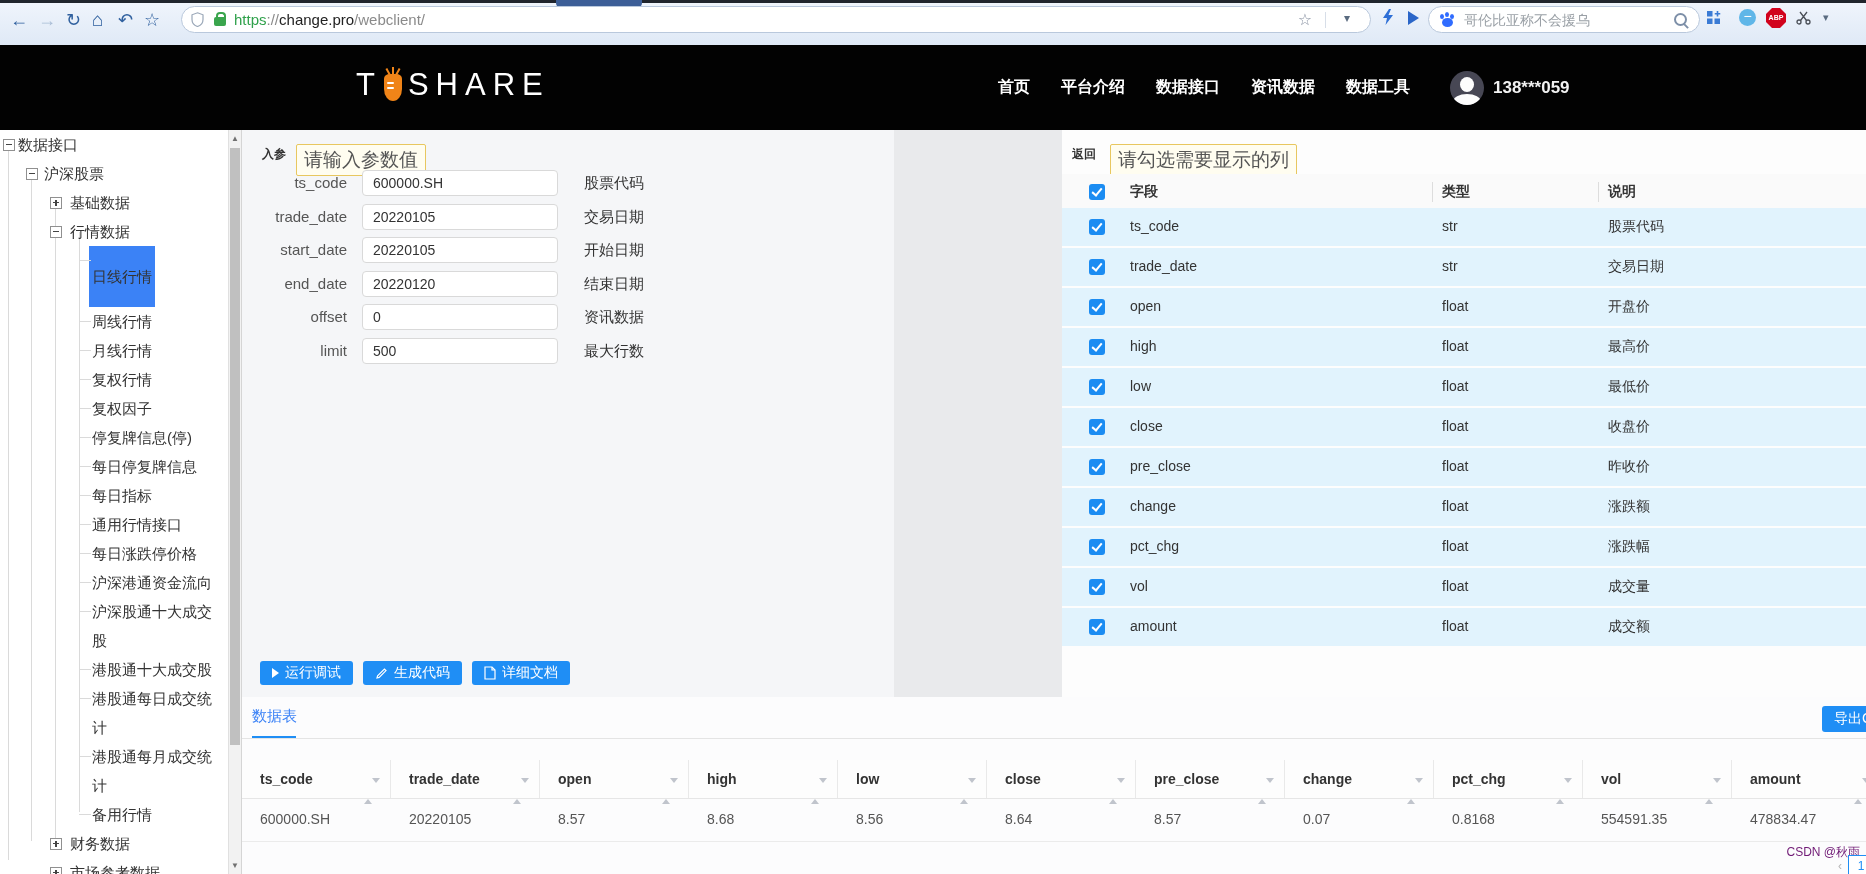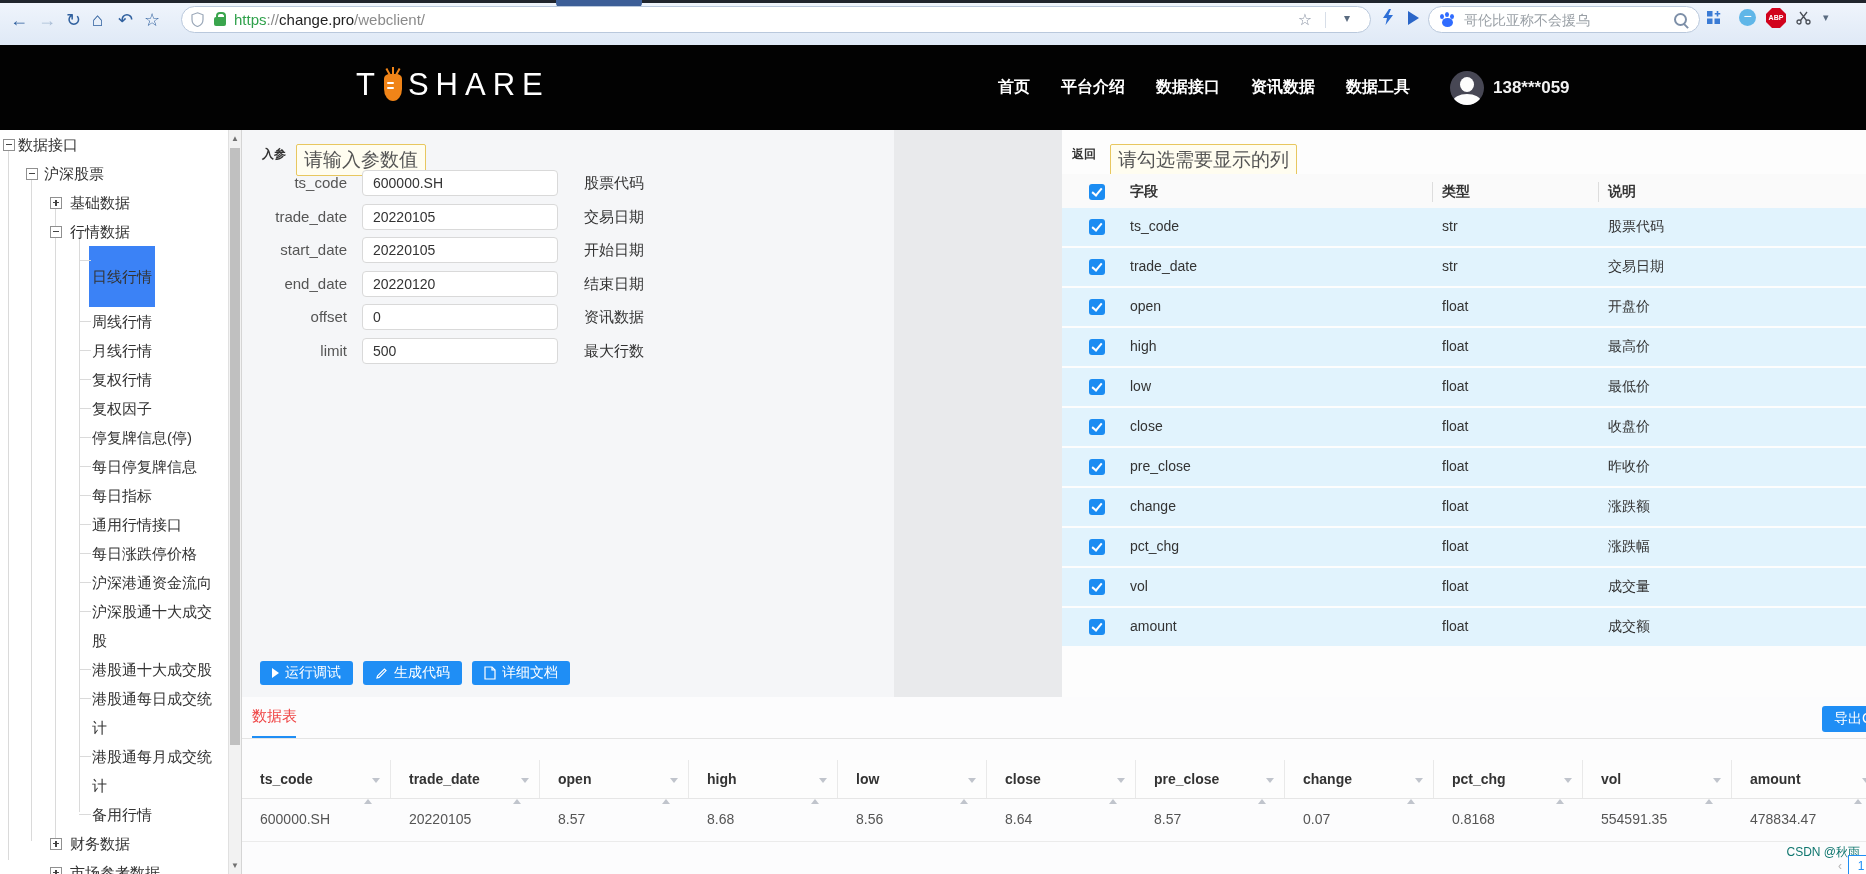--- a/index.html
+++ b/index.html
@@ -106,37 +106,37 @@
   .ret-h-sep{position:absolute;top:8px;width:1px;height:20px;background:#ddd}
   .cb{width:16px;height:16px;border-radius:3px;background:#1b8cf2;position:absolute;cursor:pointer}
   .cb::after{content:"";position:absolute;left:5px;top:2px;width:4px;height:8px;border-right:2px solid #fff;
              border-bottom:2px solid #fff;transform:rotate(40deg)}
   .ret-cell-field{position:absolute;left:68px;font-size:14px;color:#333}
   .ret-cell-type{position:absolute;left:380px;font-size:14px;color:#333}
   .ret-cell-desc{position:absolute;left:546px;font-size:14px;color:#333}
   .ret-row{position:absolute;left:0;width:804px;height:38px;background:#e1f3fd}
   
   #bottom-panel{position:absolute;left:0;top:567px;width:1624px;height:177px;background:#fcfcfd}
-  #res-tab{position:absolute;left:10px;top:10px;font-size:15px;color:#ef4444;cursor:pointer}
+  #res-tab{position:absolute;left:10px;top:10px;font-size:15px;color:#3b82f6;cursor:pointer}
   #tab-underline{position:absolute;left:10px;top:39px;width:44px;height:3px;background:#1f8ef5}
   #tab-line{position:absolute;left:0;top:41px;width:1624px;height:1px;background:#e4e4e4}
   #export-btn{position:absolute;left:1580px;top:9px;height:26px;background:#1f8ef5;border:none;border-radius:3px;
               color:#fff;font-size:14px;padding:0 12px;cursor:pointer;white-space:nowrap;
               font-family:"Liberation Sans","DejaVu Sans",sans-serif}
   #res-header{position:absolute;left:0;top:63px;display:flex;height:38px;border-bottom:1px solid #e6e6e6}
   .res-h-cell{position:relative;width:149px;box-sizing:border-box;padding-left:18px;line-height:38px;
               font-size:14px;font-weight:bold;color:#333;border-right:1px solid #e9e9e9;background:#fdfdfd}
   .sorter{position:absolute;right:10px;top:12px;cursor:pointer}
   .sorter .up{width:0;height:0;border-left:4px solid transparent;border-right:4px solid transparent;
               border-bottom:5px solid #c0c4cc;margin-bottom:2px}
   .sorter .down{width:0;height:0;border-left:4px solid transparent;border-right:4px solid transparent;
                 border-top:5px solid #c0c4cc}
   #res-row{position:absolute;left:0;top:101px;display:flex;height:43px;border-bottom:1px solid #ebebeb}
   .res-cell{width:149px;box-sizing:border-box;padding-left:18px;line-height:43px;font-size:14px;color:#555}
-  #watermark{position:absolute;left:1540px;top:147px;width:78px;text-align:right;font-size:12px;color:#0f766e;white-space:nowrap}
+  #watermark{position:absolute;left:1540px;top:147px;width:78px;text-align:right;font-size:12px;color:#701a75;white-space:nowrap}
   #page-caret{position:absolute;left:1596px;top:162px;font-size:12px;color:#b5b5b5}
   #page-box{position:absolute;left:1606px;top:158px;width:24px;height:20px;border:1px solid #1f8ef5;color:#1f8ef5;
             font-size:12px;line-height:20px;text-align:center;background:#fff}
 </style>
 </head>
 <body>
 
 <div id="chrome">
   <div id="top-strip"></div>
   <div id="tab-notch"></div>

